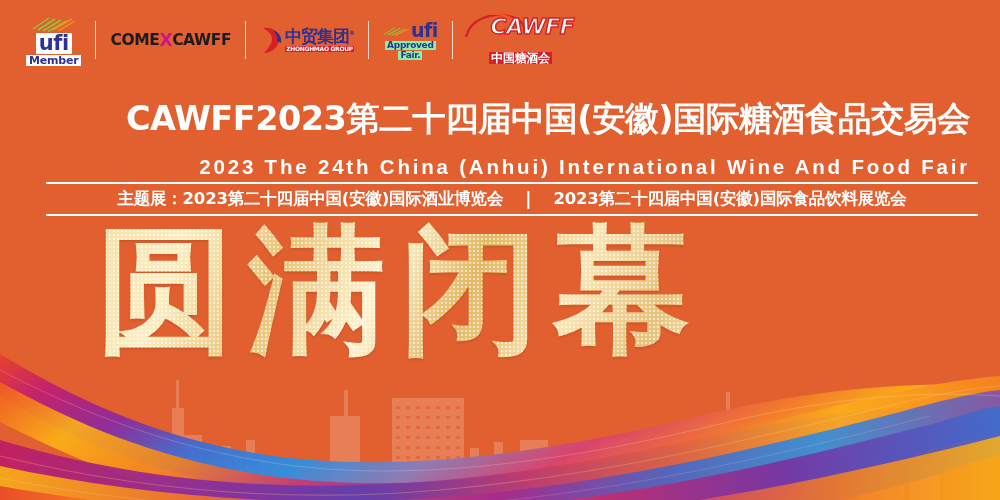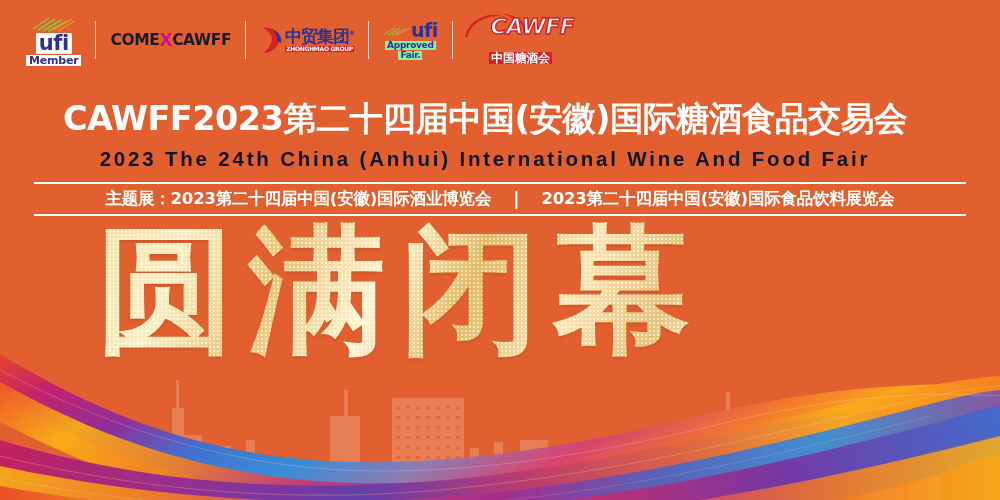--- a/index.html
+++ b/index.html
@@ -187,46 +187,46 @@
     margin-top: 14px;
   }
   .cawff-swirl { position:absolute; left:-5px; top:-5px; width:66px; height:32px; }
 
   
   .head-wrap {
     position: absolute;
     top: 100px;
     left: 0;
     width: 970px;
-    text-align: center;
+    text-align: right;
   }
   .title-cn {
     font-family: "DejaVu Sans", "Liberation Sans", sans-serif;
     font-size: 33.5px;
     font-weight: bold;
     color: #ffffff;
     letter-spacing: -0.5px;
     line-height: 1.15;
     white-space: nowrap;
   }
   .title-en {
     font-family: "Liberation Sans", "DejaVu Sans", sans-serif;
     font-size: 20.5px;
     font-weight: bold;
-    color: #0f172a;
+    color: #ffffff;
     letter-spacing: 2.8px;
-    margin-top: 8px;
+    margin-top: 16px;
     white-space: nowrap;
   }
 
   
   .theme-block {
     position: absolute;
     top: 178px;
-    left: 34px;
+    left: 46px;
     width: 932px;
   }
   .rule {
     height: 2px;
     background: #ffffff;
     width: 100%;
   }
   .theme-row {
     display: flex;
     align-items: center;

